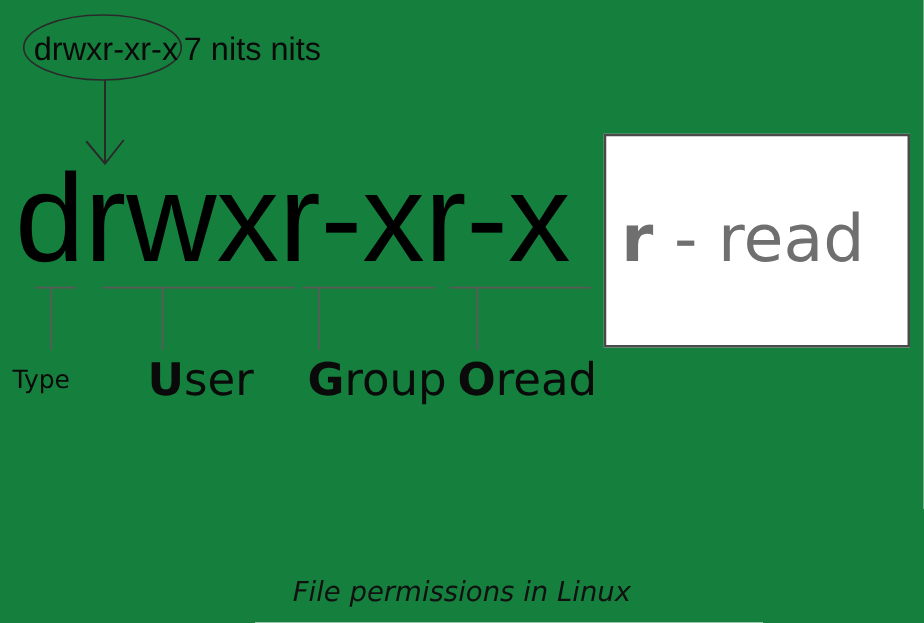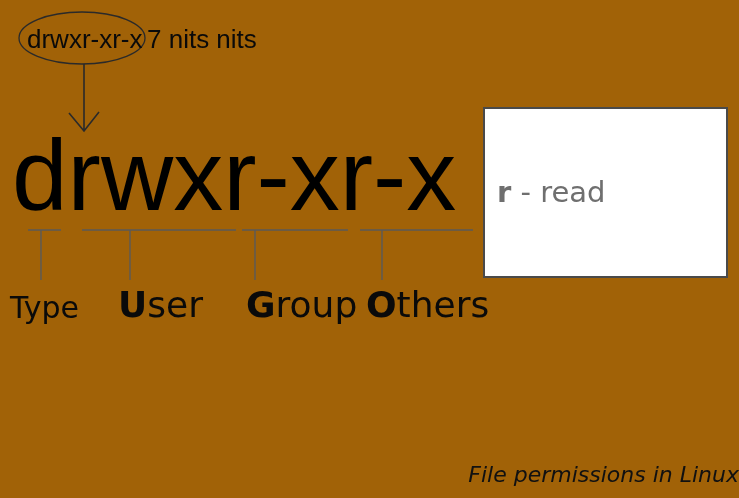--- a/index.html
+++ b/index.html
@@ -1,21 +1,21 @@
 <!DOCTYPE html>
 <html><head>
 <meta charset="utf-8">
 <style>
   * { margin: 0; padding: 0; box-sizing: border-box; }
   html, body { background: #ffffff; }
   .stage {
     position: relative;
     width: 739px;
     height: 498px;
-    background: #a16207;
+    background: #15803d;
     overflow: hidden;
     font-family: "Liberation Sans", sans-serif;
     color: #000000;
   }
   .overlay {
     position: absolute;
     left: 0; top: 0;
     width: 739px; height: 498px;
     pointer-events: none;
   }
@@ -46,51 +46,51 @@
   }
   
   .seg-label {
     position: absolute;
     white-space: nowrap;
     color: #0a0a0a;
     font-family: "DejaVu Sans", sans-serif;
     line-height: 1;
   }
   .seg-label b { font-weight: bold; }
-  .lbl-type   { left: 10px;  top: 293px; font-size: 30px; text-align: right; }
+  .lbl-type   { left: 10px;  top: 293px; font-size: 20px; text-align: right; }
   .lbl-user   { left: 118px; top: 287px; font-size: 36px; }
   .lbl-group  { left: 246px; top: 287px; font-size: 36px; }
   .lbl-others { left: 366px; top: 287px; font-size: 36px; }
   
   .legend {
     position: absolute;
     left: 483px;
     top: 107px;
     width: 245px;
     height: 171px;
     border: 2px solid #4a4a4a;
     background: #ffffff;
     color: #6f6f6f;
     font-family: "DejaVu Sans", sans-serif;
-    font-size: 29px;
+    font-size: 52px;
     display: flex;
     flex-direction: column;
     justify-content: center;
     padding-left: 12px;
   }
   .legend-row { line-height: 55px; white-space: nowrap; }
   .legend-key { font-weight: bold; }
   .legend-rest { white-space: pre; }
   
   .caption {
     position: absolute;
     left: 0;
     top: 462px;
     width: 100%;
-    text-align: right;
+    text-align: center;
     font-family: "DejaVu Sans", sans-serif;
     font-style: italic;
     font-size: 22px;
     color: #111111;
   }
 </style>
 </head>
 <body>
 
 <div class="stage">
@@ -115,21 +115,21 @@
   <div class="seg-label lbl-type">
     <b></b><span>Type</span>
   </div>
   <div class="seg-label lbl-user">
     <b>U</b><span>ser</span>
   </div>
   <div class="seg-label lbl-group">
     <b>G</b><span>roup</span>
   </div>
   <div class="seg-label lbl-others">
-    <b>O</b><span>thers</span>
+    <b>O</b><span>read</span>
   </div>
 
   <div class="legend">
     <div class="legend-row">
       <span class="legend-key">r</span><span class="legend-rest"> - read</span>
     </div>
   </div>
 
   <div class="caption">File permissions in Linux</div>
 

